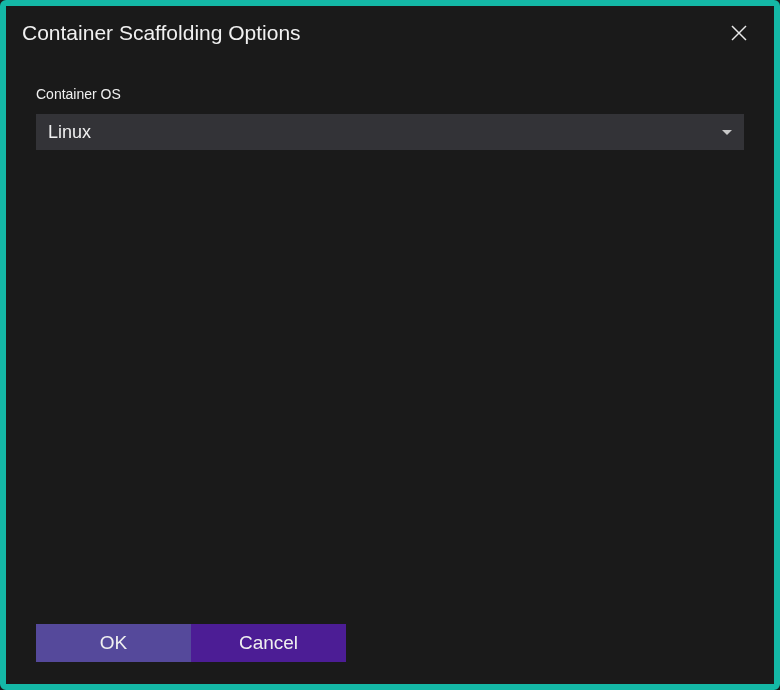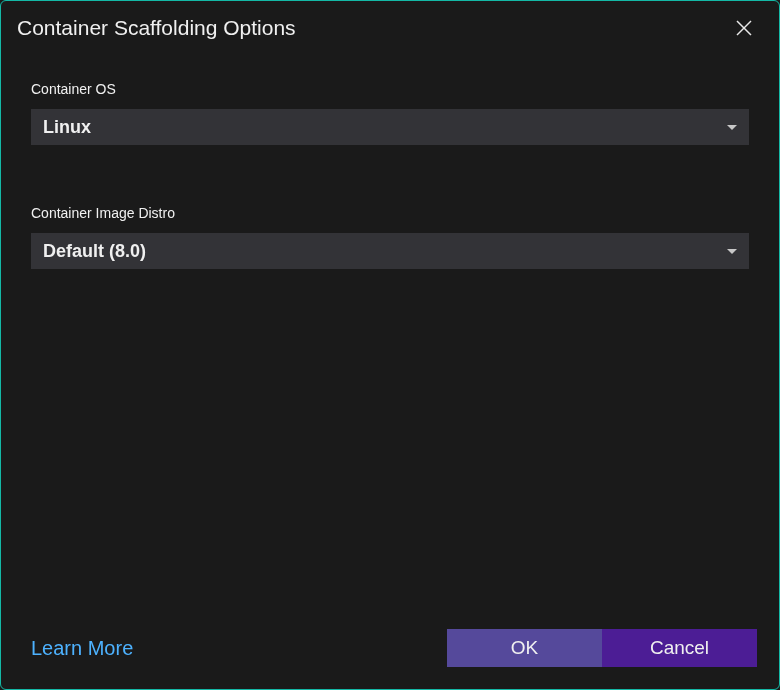--- a/index.html
+++ b/index.html
@@ -11,21 +11,21 @@
       width: 780px;
       height: 690px;
       background: #1a1a1a;
       font-family: "Segoe UI", Arial, sans-serif;
       overflow: hidden;
     }
     .dialog {
       width: 100%;
       height: 100%;
       background: #1a1a1a;
-      border: 1px solid #14b8a6;
+      border: 6px solid #14b8a6;
       border-radius: 6px;
       display: flex;
       flex-direction: column;
     }
     .titlebar {
       display: flex;
       align-items: center;
       justify-content: space-between;
       padding: 14px 22px 10px 16px;
     }
@@ -75,21 +75,21 @@
       justify-content: space-between;
       padding: 0 12px;
       cursor: pointer;
     }
     .dropdown.bordered {
       border: 1px solid #8c8c8c;
     }
     .dropdown-value {
       color: #f0f0f0;
       font-size: 18px;
-      font-weight: 700;
+      font-weight: 400;
     }
     .chevron {
       width: 0;
       height: 0;
       border-left: 5px solid transparent;
       border-right: 5px solid transparent;
       border-top: 5px solid #c8c8c8;
     }
     .footer {
       display: flex;
@@ -144,30 +144,22 @@
       <label class="field-label">Container OS</label>
       <div class="dropdown">
         <span class="dropdown-value">Linux</span>
         <span class="chevron"></span>
       </div>
     </div>
 
     <div class="field">
     </div>
 
-    <div class="field">
-      <label class="field-label">Container Image Distro</label>
-      <div class="dropdown">
-        <span class="dropdown-value">Default (8.0)</span>
-        <span class="chevron"></span>
-      </div>
-    </div>
 
   </div>
 
   <div class="footer">
-    <a class="learn-more">Learn More</a>
     <div class="buttons">
       <button class="btn btn-primary">OK</button>
       <button class="btn btn-secondary">Cancel</button>
     </div>
   </div>
 </div>
 
 </body></html>

